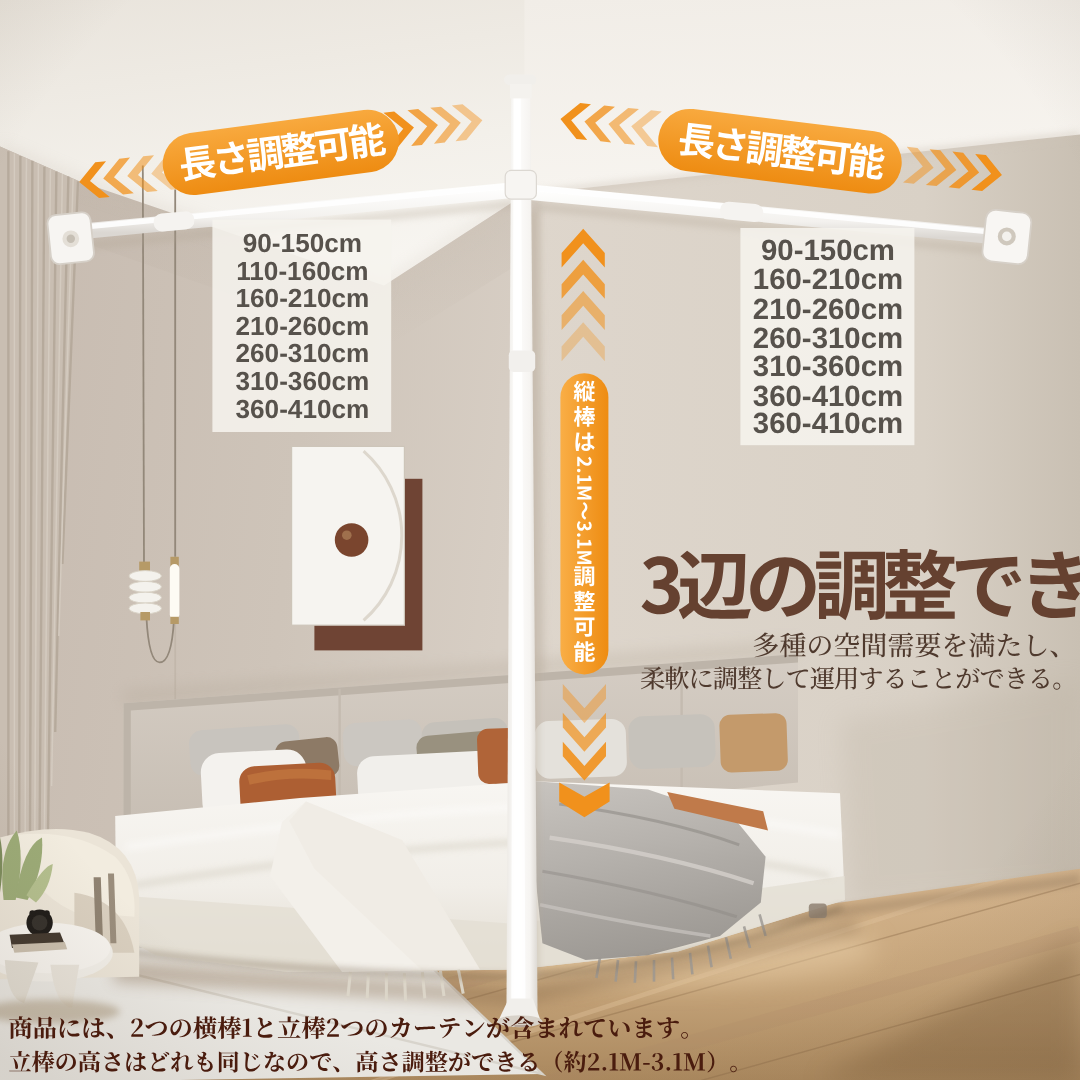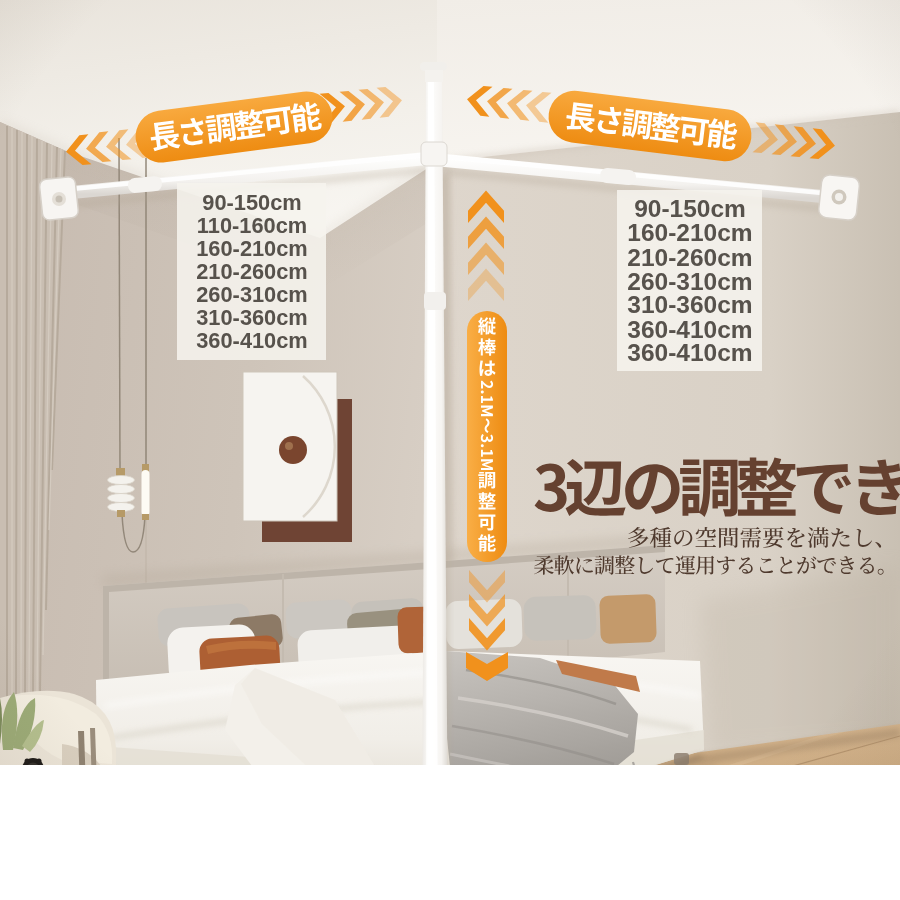--- a/index.html
+++ b/index.html
@@ -1,15 +1,15 @@
 <!DOCTYPE html>
 <html><head><meta charset="utf-8">
 <style>
 html,body{margin:0;padding:0;background:#fff;}
-#stage{position:relative;width:900px;height:765px;overflow:hidden;font-family:"Liberation Sans",sans-serif;}
+#stage{position:relative;width:900px;height:900px;overflow:hidden;font-family:"Liberation Sans",sans-serif;}
 </style></head><body>
 <div id="stage">
 <svg width="900" height="900" viewBox="0 0 900 900" xmlns="http://www.w3.org/2000/svg">
 <defs>
 <linearGradient id="gCeil" x1="0" y1="0" x2="0.5" y2="1">
  <stop offset="0" stop-color="#e9e4dc"></stop>
           <stop offset="0.55" stop-color="#f3f0ea"></stop>
           <stop offset="1" stop-color="#f9f7f3"></stop>
 </linearGradient>
 <linearGradient id="gCeilR" x1="0" y1="0" x2="0.15" y2="1">

